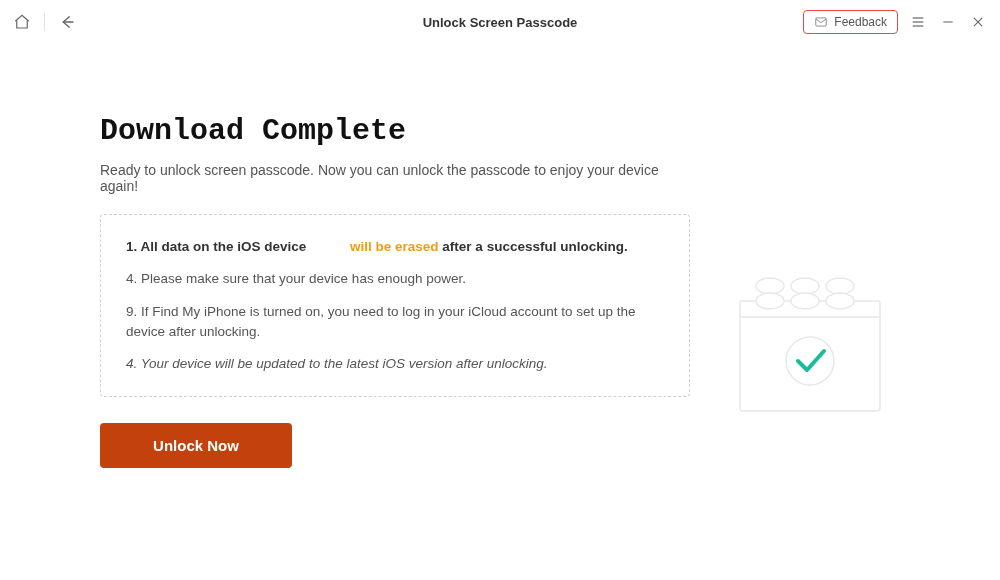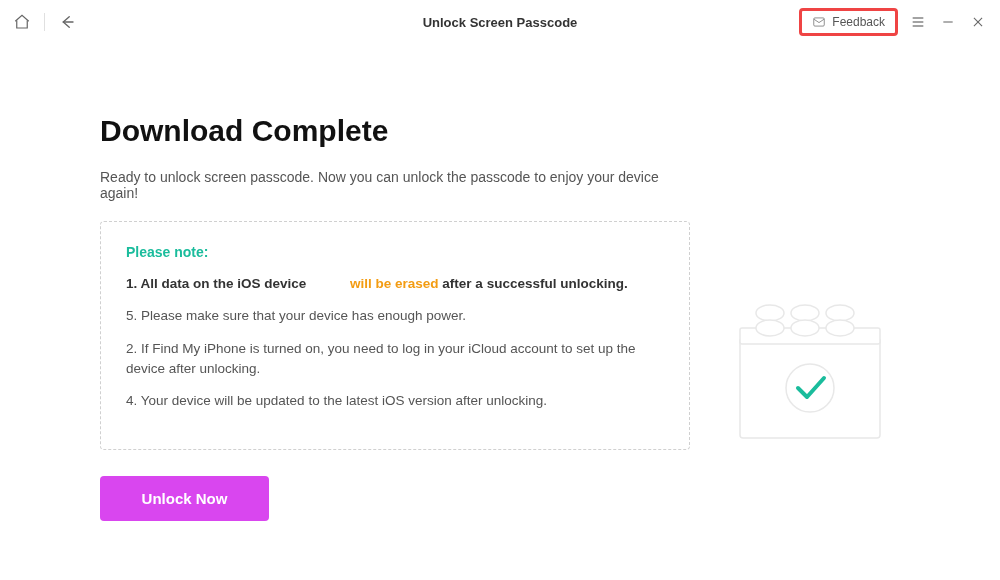--- a/index.html
+++ b/index.html
@@ -48,21 +48,21 @@
     }
     .divider-v {
       width: 1px;
       height: 18px;
       background: #e0e0e0;
     }
     .feedback-btn {
       display: flex;
       align-items: center;
       gap: 6px;
-      border: 3px solid #ef4444;
+      border: 1px solid #ef4444;
       border-radius: 4px;
       padding: 4px 10px;
       font-size: 12px;
       color: #555;
       cursor: pointer;
       background: #fff;
     }
     .feedback-btn svg { color: #888; }
     .main {
       padding: 70px 100px 0 100px;
@@ -70,21 +70,22 @@
       gap: 30px;
     }
     .content {
       flex: 1;
       max-width: 640px;
     }
     .title {
       font-size: 30px;
       font-weight: 700;
       color: #111;
-      margin-bottom: 21px;
+      margin-bottom: 14px;
+      font-family: Liberation Mono, monospace;
     }
     .subtitle {
       font-size: 14px;
       color: #555;
       margin-bottom: 20px;
     }
     .note-box {
       border: 1px dashed #d0d0d0;
       border-radius: 4px;
       padding: 22px 25px;
@@ -95,30 +96,30 @@
       font-weight: 600;
       font-size: 14px;
       margin-bottom: 14px;
     }
     .note-item {
       font-size: 13.5px;
       color: #555;
       line-height: 1.5;
       margin-bottom: 12px;
     }
-    .note-item:last-child { margin-bottom: 16px; }
+    .note-item:last-child { margin-bottom: 0; font-style: italic; }
     .note-item .bold { font-weight: 600; color: #333; }
     .note-item .warn { color: #f39c12; font-weight: 600; margin-left: 40px; }
     .unlock-btn {
-      background: #d946ef;
+      background: #c2410c;
       color: #fff;
       border: none;
       border-radius: 4px;
       padding: 14px 0;
-      width: 169px;
+      width: 192px;
       font-size: 15px;
       font-weight: 600;
       cursor: pointer;
       text-align: center;
     }
     .illustration {
       width: 180px;
       display: flex;
       align-items: center;
       justify-content: center;
@@ -173,26 +174,25 @@
     </div>
   </div>
 </div>
 
 <div class="main">
   <div class="content">
     <h1 class="title">Download Complete</h1>
     <p class="subtitle">Ready to unlock screen passcode. Now you can unlock the passcode to enjoy your device again!</p>
 
     <div class="note-box">
-      <div class="note-title">Please note:</div>
       <div class="note-item">
         <span class="bold">1. All data on the iOS device </span><span class="warn">will be erased</span><span class="bold"> after a successful unlocking.</span>
       </div>
-      <div class="note-item">5. Please make sure that your device has enough power.</div>
-      <div class="note-item">2. If Find My iPhone is turned on, you need to log in your iCloud account to set up the device after unlocking.</div>
+      <div class="note-item">4. Please make sure that your device has enough power.</div>
+      <div class="note-item">9. If Find My iPhone is turned on, you need to log in your iCloud account to set up the device after unlocking.</div>
       <div class="note-item">4. Your device will be updated to the latest iOS version after unlocking.</div>
     </div>
 
     <button class="unlock-btn">Unlock Now</button>
   </div>
 
   <div class="illustration">
     <svg width="170" height="160" viewBox="0 0 170 160">
 
       <rect x="15" y="45" width="140" height="100" rx="3" fill="#fff" stroke="#e8e8e8" stroke-width="1.5"></rect>

